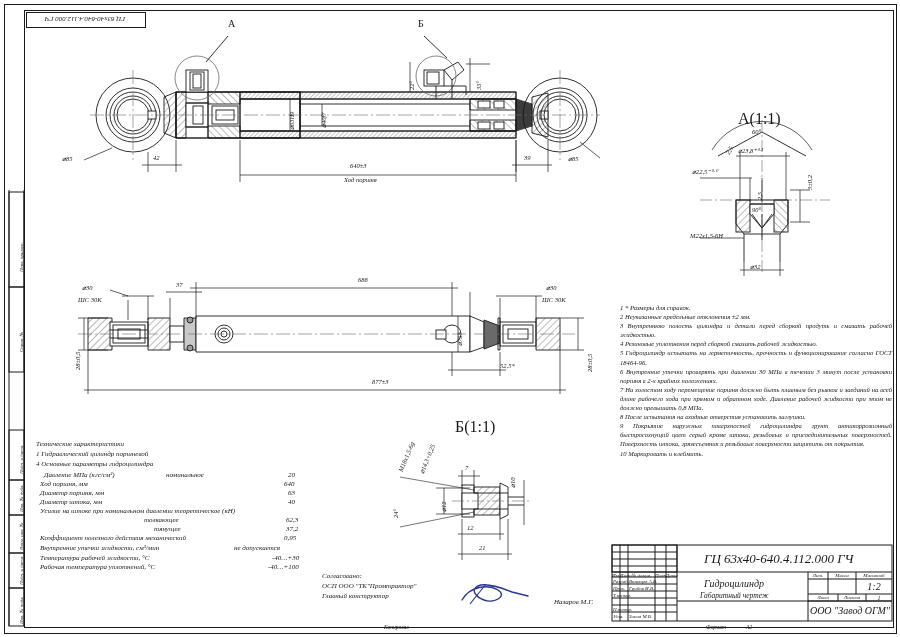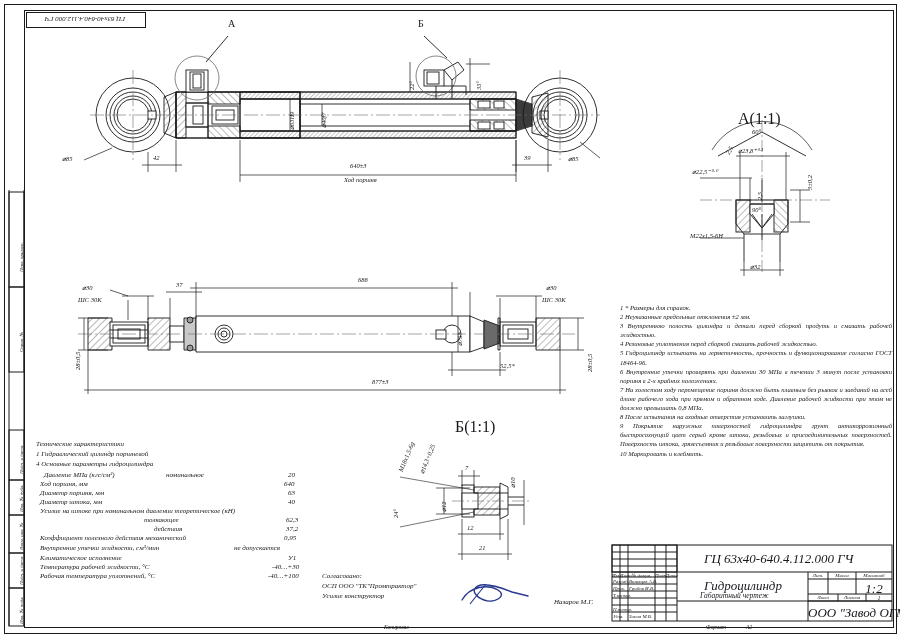--- a/index.html
+++ b/index.html
@@ -4,21 +4,21 @@
 <style>
   html,body{margin:0;padding:0;background:#ffffff;}
   body{font-family:"Liberation Serif",serif;}
   #sheet{position:relative;width:900px;height:637px;background:#ffffff;overflow:hidden;}
   .txt{position:absolute;white-space:pre;color:#16181d;font-style:italic;}
   .f5{font-size:5px;}
   .f55{font-size:5.5px;}
   .f6{font-size:6px;}
   .f7{font-size:7px;}
   .f75{font-size:7.5px;}
-  .f9{font-size:13px;}
+  .f9{font-size:10px;}
   .f10{font-size:10px;}
   .f12{font-size:16px;}
   .f13{font-size:13px;}
   .rot90{transform-origin:0 0;transform:rotate(-90deg);}
   .rot180{transform-origin:50% 50%;transform:rotate(180deg);}
   .rotn{transform-origin:0 0;}
   .up{font-style:normal;}
   svg{position:absolute;left:0;top:0;overflow:visible;}
   .frame{position:absolute;border:1px solid #1a1a1a;}
   .note{position:absolute;font-size:6.6px;line-height:1.38;color:#16181d;font-style:italic;
@@ -415,50 +415,46 @@
         <span class="txt f7" style="left:252px;top:0;">40</span>
       </div>
       <div class="specrow">
         <span class="txt f7" style="left:4px;top:0;">Усилие на штоке при номинальном давлении теоретическое (кН)</span>
       </div>
       <div class="specrow">
         <span class="txt f7" style="left:108px;top:0;">толкающее</span>
         <span class="txt f7" style="left:250px;top:0;">62,3</span>
       </div>
       <div class="specrow">
-        <span class="txt f7" style="left:118px;top:0;">действия</span>
+        <span class="txt f7" style="left:118px;top:0;">тянущее</span>
         <span class="txt f7" style="left:250px;top:0;">37,2</span>
       </div>
       <div class="specrow">
         <span class="txt f7" style="left:4px;top:0;">Коэффициент полезного действия механический</span>
         <span class="txt f7" style="left:248px;top:0;">0,95</span>
       </div>
       <div class="specrow" style="height:11px;">
         <span class="txt f7" style="left:4px;top:1px;">Внутренние утечки жидкости, см³/мин</span>
         <span class="txt f7" style="left:198px;top:1px;">не допускается</span>
       </div>
       <div class="specrow">
-        <span class="txt f7" style="left:4px;top:0;">Климатическое исполнение</span>
-        <span class="txt f7" style="left:252px;top:0;">У1</span>
-      </div>
-      <div class="specrow">
         <span class="txt f7" style="left:4px;top:0;">Температура рабочей жидкости, °С</span>
         <span class="txt f7" style="left:236px;top:0;">-40…+30</span>
       </div>
       <div class="specrow">
         <span class="txt f7" style="left:4px;top:0;">Рабочая температура уплотнений, °С</span>
         <span class="txt f7" style="left:232px;top:0;">-40…+100</span>
       </div>
     </div>
   </div>
 
   <div style="position:absolute;left:322px;top:572px;">
     <div class="txt f7" style="position:relative;">Согласовано:</div>
     <div class="txt f7" style="position:relative;margin-top:2px;">ОСП ООО "ТК"Промтрактор"</div>
-    <div class="txt f7" style="position:relative;margin-top:2px;">Усилие конструктор</div>
+    <div class="txt f7" style="position:relative;margin-top:2px;">Главный конструктор</div>
   </div>
   <svg width="900" height="637">
     <path d="M462 600 C470 586, 488 584, 498 590 C508 596, 494 604, 484 600 C476 597, 470 590, 478 586
              C486 582, 502 588, 512 592 L528 596" stroke="#2b3a8f" stroke-width="1.4" fill="none" stroke-linecap="round"></path>
     <path d="M470 604 L486 584" stroke="#2b3a8f" stroke-width="1.2" fill="none"></path>
   </svg>
   <div class="txt f7" style="left:554px;top:598px;">Назаров М.Г.</div>
 
   <svg width="900" height="637">
     <g stroke="#1a1a1a" stroke-width="1" fill="none">

